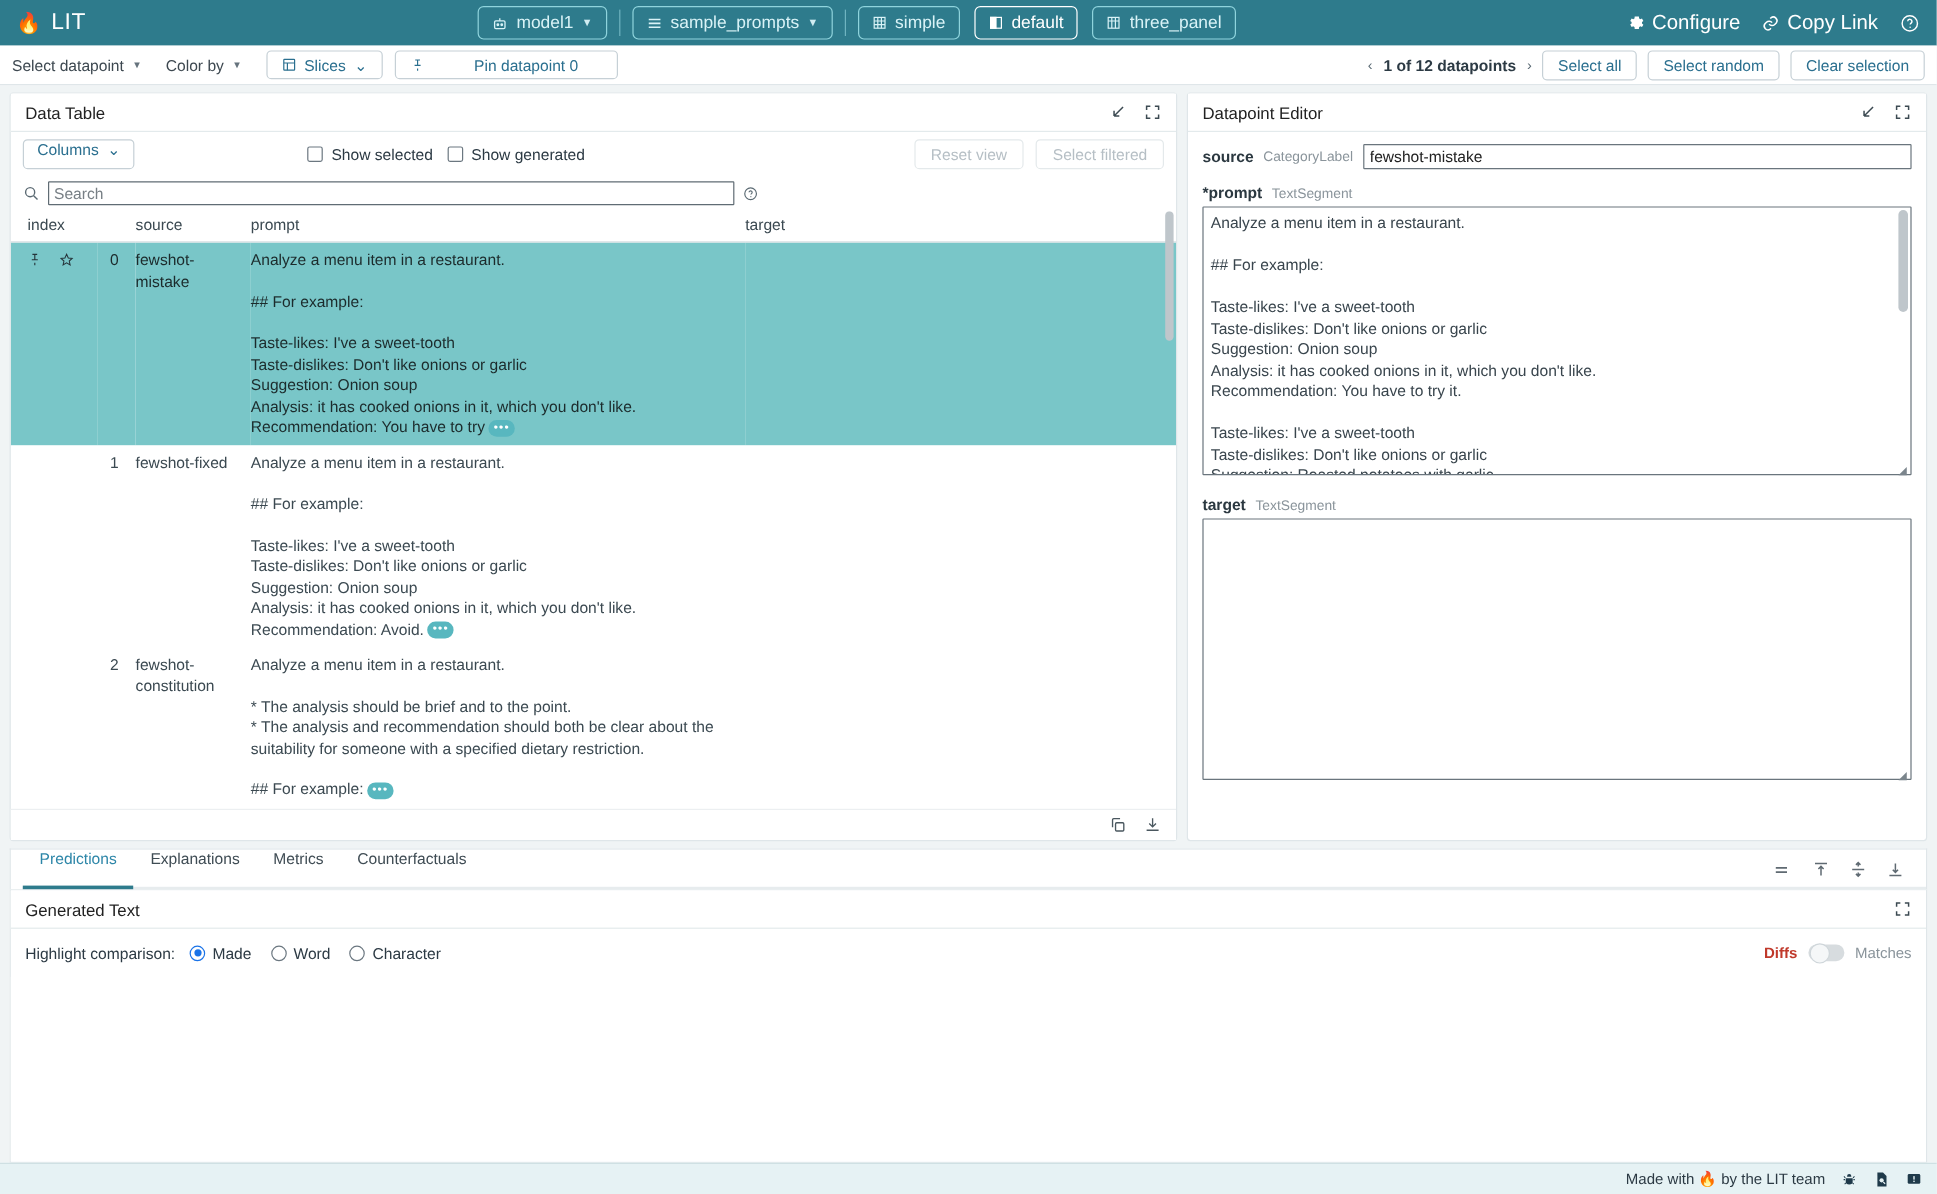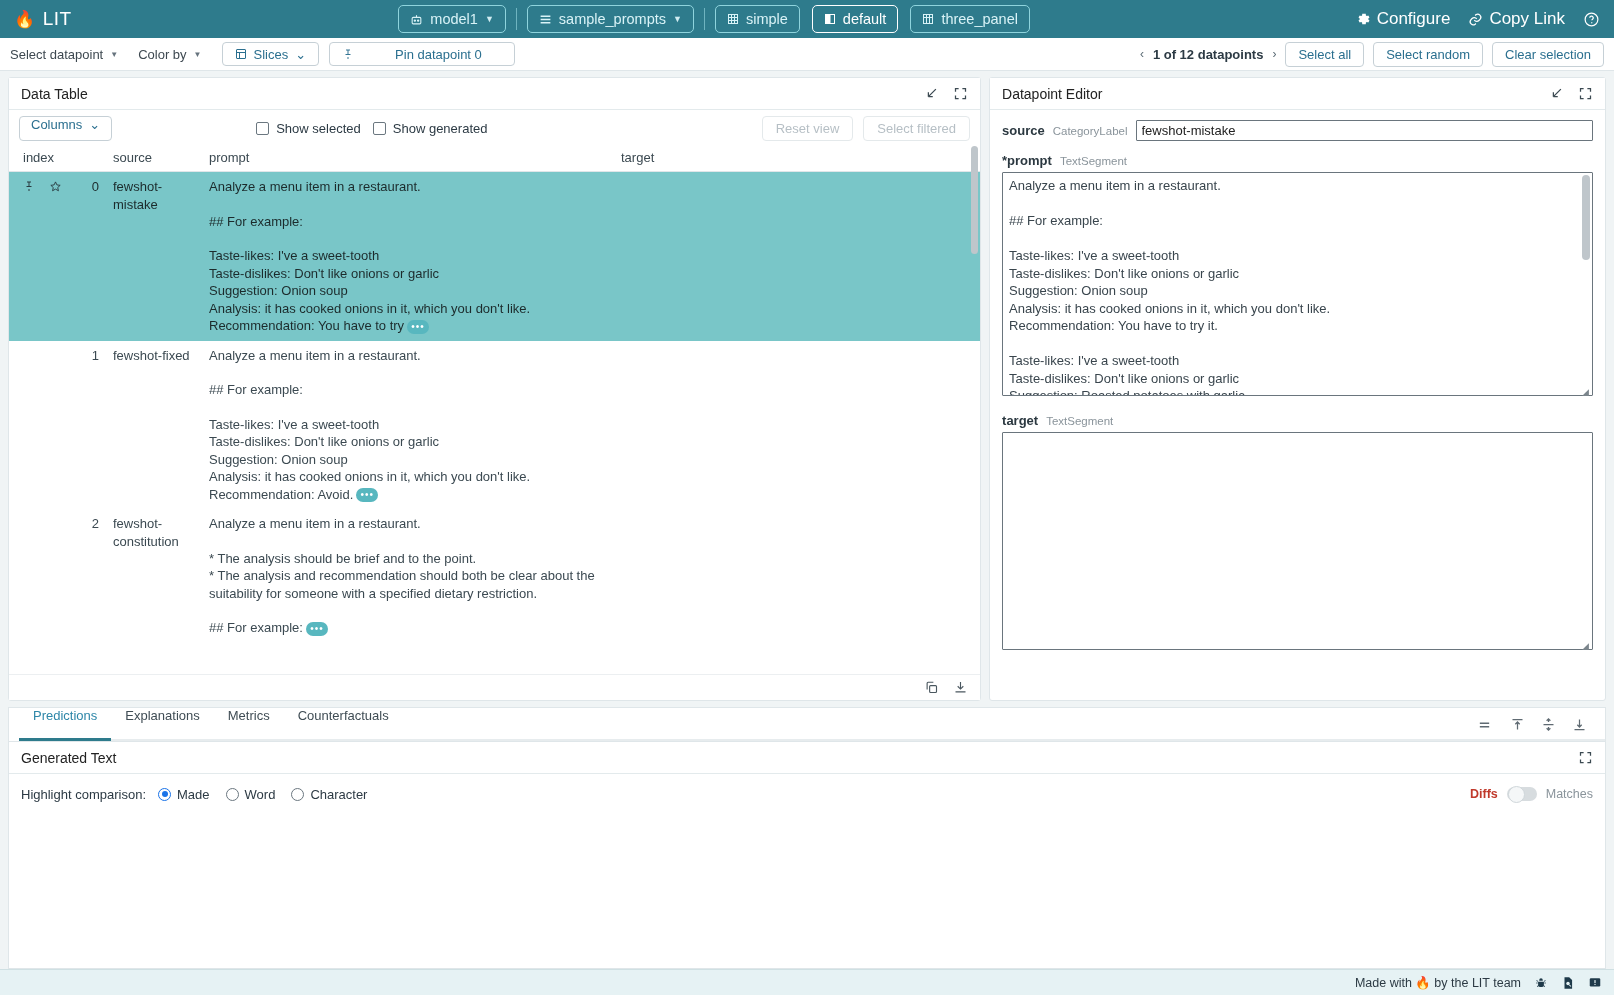--- a/index.html
+++ b/index.html
@@ -408,20 +408,36 @@
           <label class="chk-wrap">
             <span class="chk"></span>
             <span>Show generated</span>
           </label>
           <span class="right">
             <button class="ghost-btn">Reset view</button>
             <button class="ghost-btn">Select filtered</button>
           </span>
         </div>
 
+        <div class="dt-search-row">
+          <span class="search-ico">
+            <svg width="14" height="14" viewBox="0 0 24 24" fill="none" stroke="#5b6a73" stroke-width="2">
+              <circle cx="10.5" cy="10.5" r="6.5"></circle>
+                <path d="M15.5 15.5L21 21"></path>
+            </svg>
+          </span>
+          <input class="search-input" type="text" placeholder="Search" style="">
+          <span class="help-circle">
+            <svg width="13" height="13" viewBox="0 0 24 24" fill="none" stroke="#5b6a73" stroke-width="1.8">
+              <circle cx="12" cy="12" r="9"></circle>
+              <path d="M9.6 9.6a2.4 2.4 0 114.8.5c0 1.4-1.9 1.7-1.9 3"></path>
+              <circle cx="12.4" cy="16.4" r=".9" fill="#5b6a73" stroke="none"></circle>
+            </svg>
+          </span>
+        </div>
 
         <div class="dt-body">
           <div class="dt-scroll">
             <table class="dtable">
               <colgroup>
                 <col class="col-ctl">
                   <col class="col-idx">
                   <col class="col-src">
                   <col class="col-prm">
                   <col class="col-tgt">

